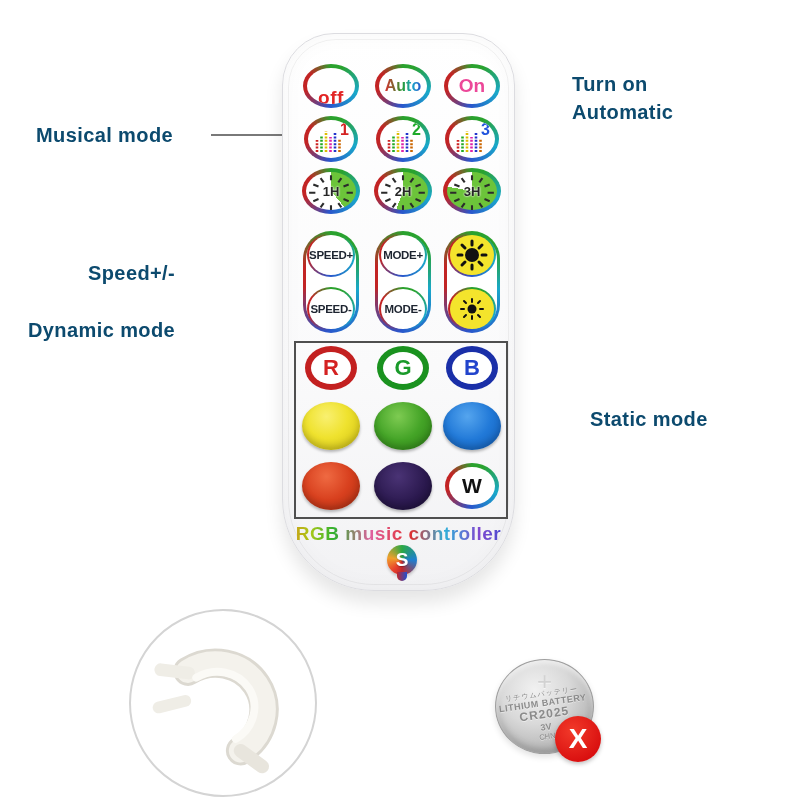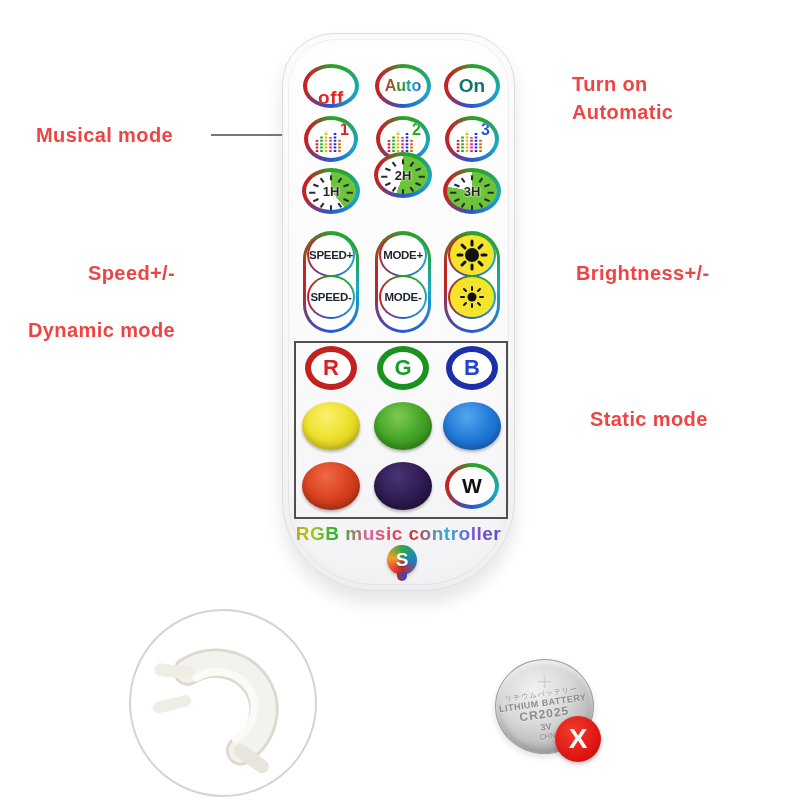--- a/index.html
+++ b/index.html
@@ -4,62 +4,62 @@
 <style>
   html,body { margin:0; padding:0; background:#fff; }
   * { box-sizing:border-box; font-family:"Liberation Sans", sans-serif; }
   .stage { position:relative; width:800px; height:800px; background:#ffffff; overflow:hidden; }
 
   
   .lines { position:absolute; inset:0; pointer-events:none; }
   .lines polyline, .lines line { stroke:#4d4d4d; stroke-width:1.6; fill:none; }
 
   
-  .lbl { position:absolute; font-size:20px; font-weight:600; color:#ef4444; letter-spacing:0.4px; line-height:24px; white-space:nowrap; }
+  .lbl { position:absolute; font-size:20px; font-weight:600; color:#0c4a6e; letter-spacing:0.4px; line-height:24px; white-space:nowrap; }
 
   
   .remote { position:absolute; left:282px; top:33px; width:233px; height:558px;
     background:linear-gradient(180deg,#ffffff 0%,#fafafb 60%,#f2f2f4 100%);
     border:1px solid #dcdce0; border-radius:52px 52px 92px 92px;
     box-shadow:0 12px 18px rgba(0,0,0,0.10), inset 0 0 24px rgba(0,0,0,0.035); }
   .remote::before { content:""; position:absolute; inset:5px; border:1px solid rgba(0,0,0,0.05);
     border-radius:48px 48px 86px 86px; pointer-events:none; }
 
   
   .btn { position:absolute; border-radius:50%; }
   .face { position:absolute; inset:4px; border-radius:50%; background:#fff;
     display:flex; align-items:center; justify-content:center; overflow:hidden; }
   .ringbg { background:conic-gradient(#2aa22e 0 30deg,#19a8ca 105deg,#2a55cc 185deg,#c22424 260deg 300deg,#2aa22e 360deg); }
 
   .txt-off { font-size:19px; font-weight:700; color:#e22424; letter-spacing:0.5px;margin-top:23px; }
   .txt-auto { font-size:16px; font-weight:700;
     background:linear-gradient(90deg,#d83030,#2a9a30 48%,#19a8ca 75%,#2a55cc);
     -webkit-background-clip:text; background-clip:text; color:transparent; }
-  .txt-on { font-size:19px; font-weight:700; color:#0f766e; }
+  .txt-on { font-size:19px; font-weight:700; color:#ec4899; }
 
   
   .eq { position:absolute; left:6px; top:8px; }
   .digit { position:absolute; top:1px; right:5px; font-size:16px; font-weight:900;
     text-shadow:0 0 2px #fff,0 0 2px #fff,0 0 3px #fff; }
   .d1 { color:#d42222; } .d2 { color:#1faa2a; } .d3 { color:#2255dd; }
 
   
   .t1 .face { background:conic-gradient(#6cc43a 0 140deg,#ffffff 140deg 360deg); }
   .t2 .face { background:conic-gradient(#6cc43a 0 200deg,#ffffff 200deg 360deg); }
   .t3 .face { background:conic-gradient(#6cc43a 0 280deg,#ffffff 280deg 360deg); }
   .ticks { position:absolute; inset:0; }
   .ticks line { stroke:#2b2b2b; stroke-width:2; }
   .tlabel { position:relative; font-size:13px; font-weight:800; color:#262626;
     text-shadow:0 0 2px rgba(255,255,255,0.95),0 0 2px rgba(255,255,255,0.95); }
 
   
   .pill { position:absolute; width:56px; height:102px; border-radius:28px; }
   .pill-face { position:absolute; inset:3px; border-radius:25px; background:#fff; }
   .cell { position:absolute; left:4px; right:4px; height:44px; border-radius:50%; }
-  .cell.topc { top:2px; } .cell.botc { bottom:14px; }
+  .cell.topc { top:2px; } .cell.botc { bottom:2px; }
   .cell-face { position:absolute; inset:2px; border-radius:50%; background:#fff;
     display:flex; align-items:center; justify-content:center; }
   .cell-face span { font-size:11.5px; font-weight:800; color:#1d2430; letter-spacing:-0.3px; }
   .cell-face.sunbg { background:#f4e42c; }
 
   
   .static-rect { position:absolute; left:11px; top:307px; width:214px; height:178px;
     border:2px solid #4f4f4f; background:transparent; }
   .txt-r { font-size:22px; font-weight:800; color:#d42222; }
   .txt-g { font-size:22px; font-weight:800; color:#1a9a2a; }
@@ -125,21 +125,20 @@
     <line x1="500" y1="273" x2="572" y2="273"></line>
     <polyline points="215,331 352,331 391,322"></polyline>
     <line x1="507" y1="419" x2="588" y2="419"></line>
   </svg>
 
   <div class="lbl" style="left:36px; top:123px;">Musical mode</div>
   <div class="lbl" style="left:88px; top:261px;">Speed+/-</div>
   <div class="lbl" style="left:28px; top:318px;">Dynamic mode</div>
   <div class="lbl" style="left:572px; top:72px;">Turn on</div>
   <div class="lbl" style="left:572px; top:100px;">Automatic</div>
-  <div class="lbl" style="left:576px; top:261px;">Brightness+/-</div>
   <div class="lbl" style="left:590px; top:407px;">Static mode</div>
 
   <div class="remote">
 
     <div class="btn ringbg" style="left:20px; top:30px; width:56px; height:44px;">
       <div class="face">
           <span class="txt-off">off</span>
         </div>
     </div>
     <div class="btn ringbg" style="left:92px; top:30px; width:56px; height:44px;">
@@ -205,21 +204,21 @@
           <line x1="41" y1="28" x2="36" y2="26"></line>
             <line x1="34" y1="34" x2="31" y2="30"></line>
           <line x1="14" y1="34" x2="17" y2="30"></line>
             <line x1="7" y1="28" x2="12" y2="26"></line>
           <line x1="7" y1="12" x2="12" y2="14"></line>
             <line x1="14" y1="6" x2="17" y2="10"></line>
         </svg>
         <span class="tlabel">1H</span>
       </div>
     </div>
-    <div class="btn ringbg t2" style="left:91px; top:118px; width:58px; height:46px;">
+    <div class="btn ringbg t2" style="left:91px; top:134px; width:58px; height:46px;">
       <div class="face">
         <svg class="ticks" viewBox="0 0 48 40">
           <line x1="24" y1="3" x2="24" y2="8"></line>
             <line x1="24" y1="37" x2="24" y2="32"></line>
           <line x1="3" y1="20" x2="9" y2="20"></line>
             <line x1="45" y1="20" x2="39" y2="20"></line>
           <line x1="34" y1="6" x2="31" y2="10"></line>
             <line x1="41" y1="12" x2="36" y2="14"></line>
           <line x1="41" y1="28" x2="36" y2="26"></line>
             <line x1="34" y1="34" x2="31" y2="30"></line>

